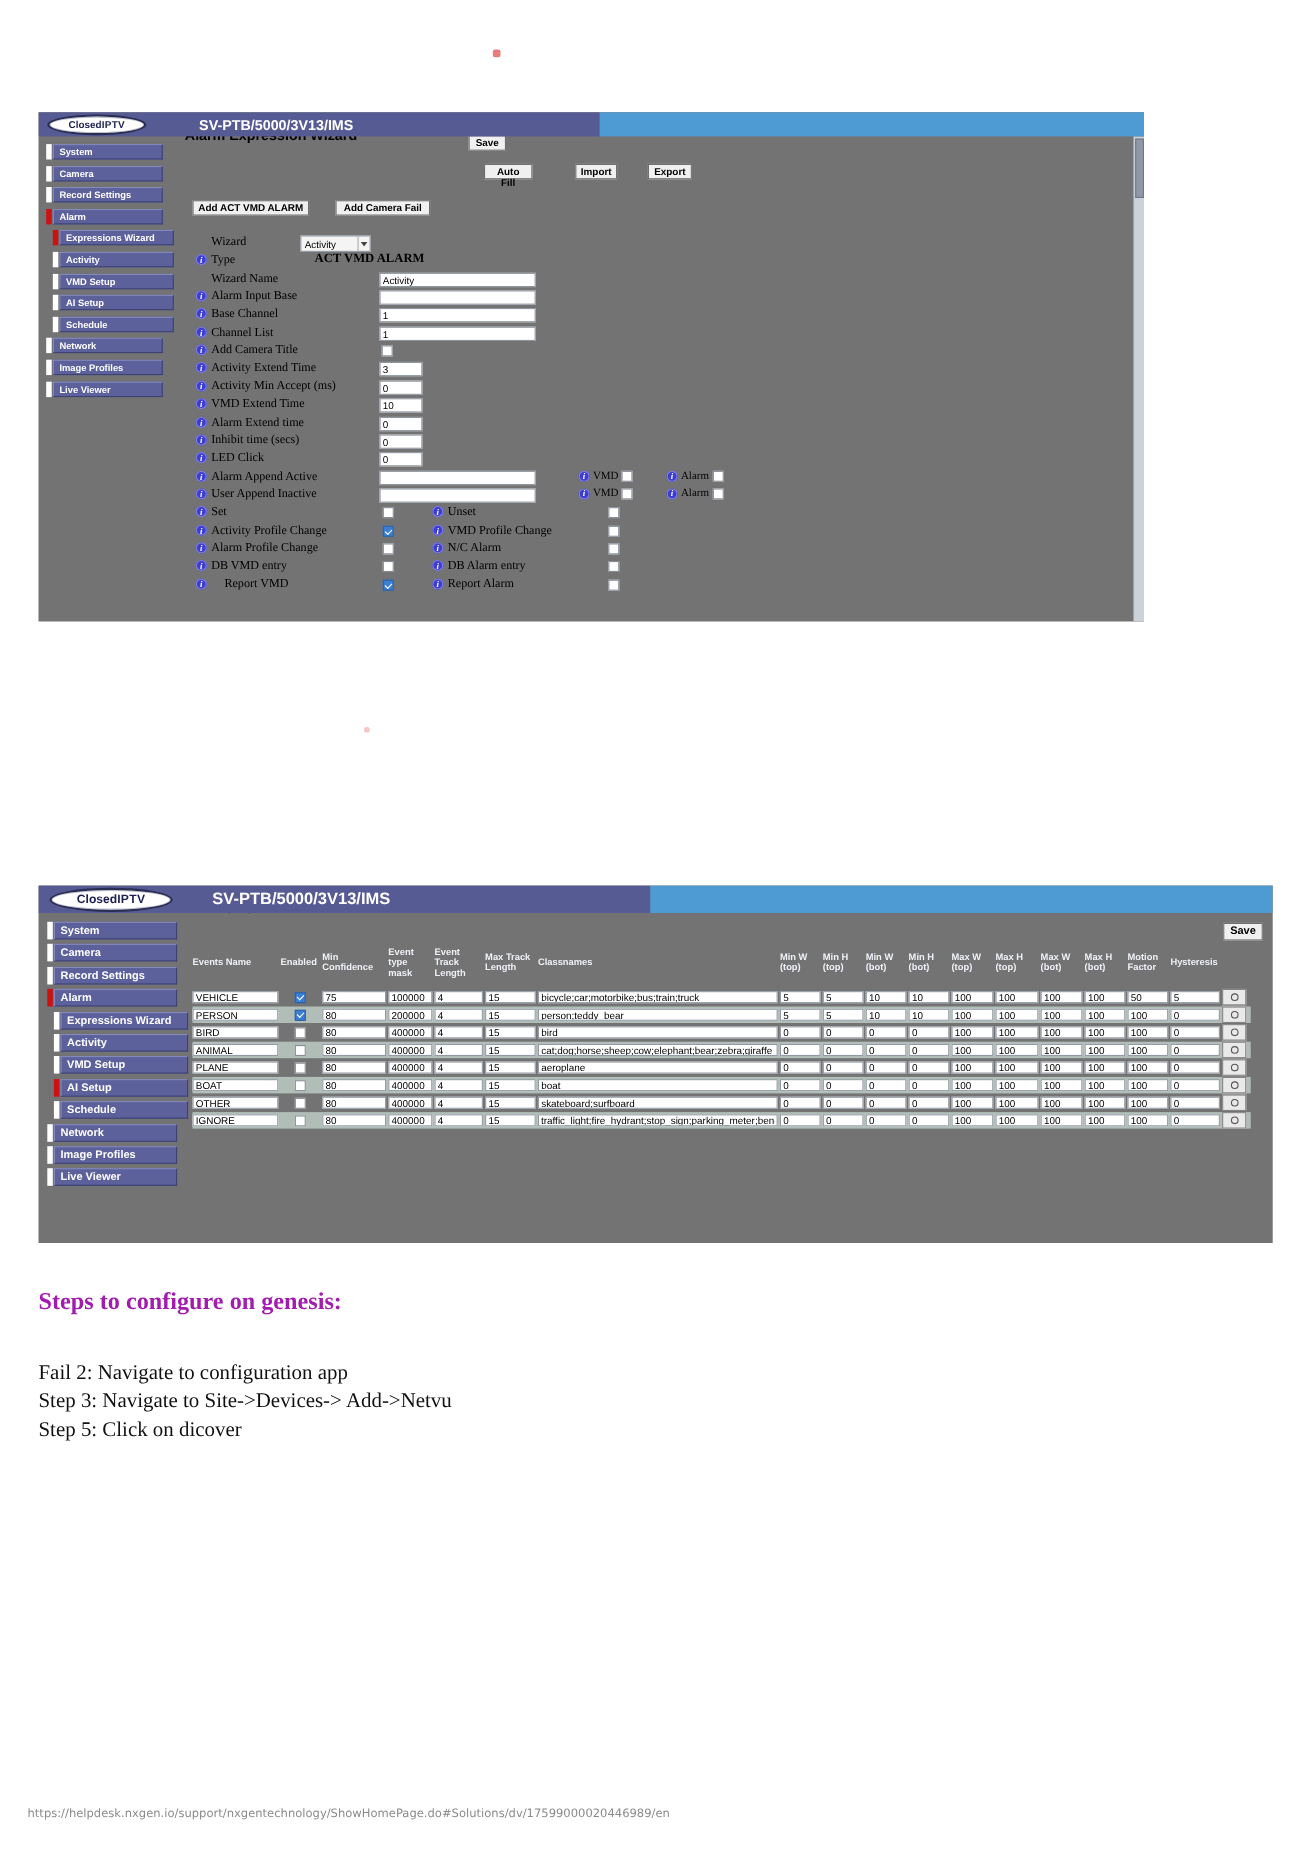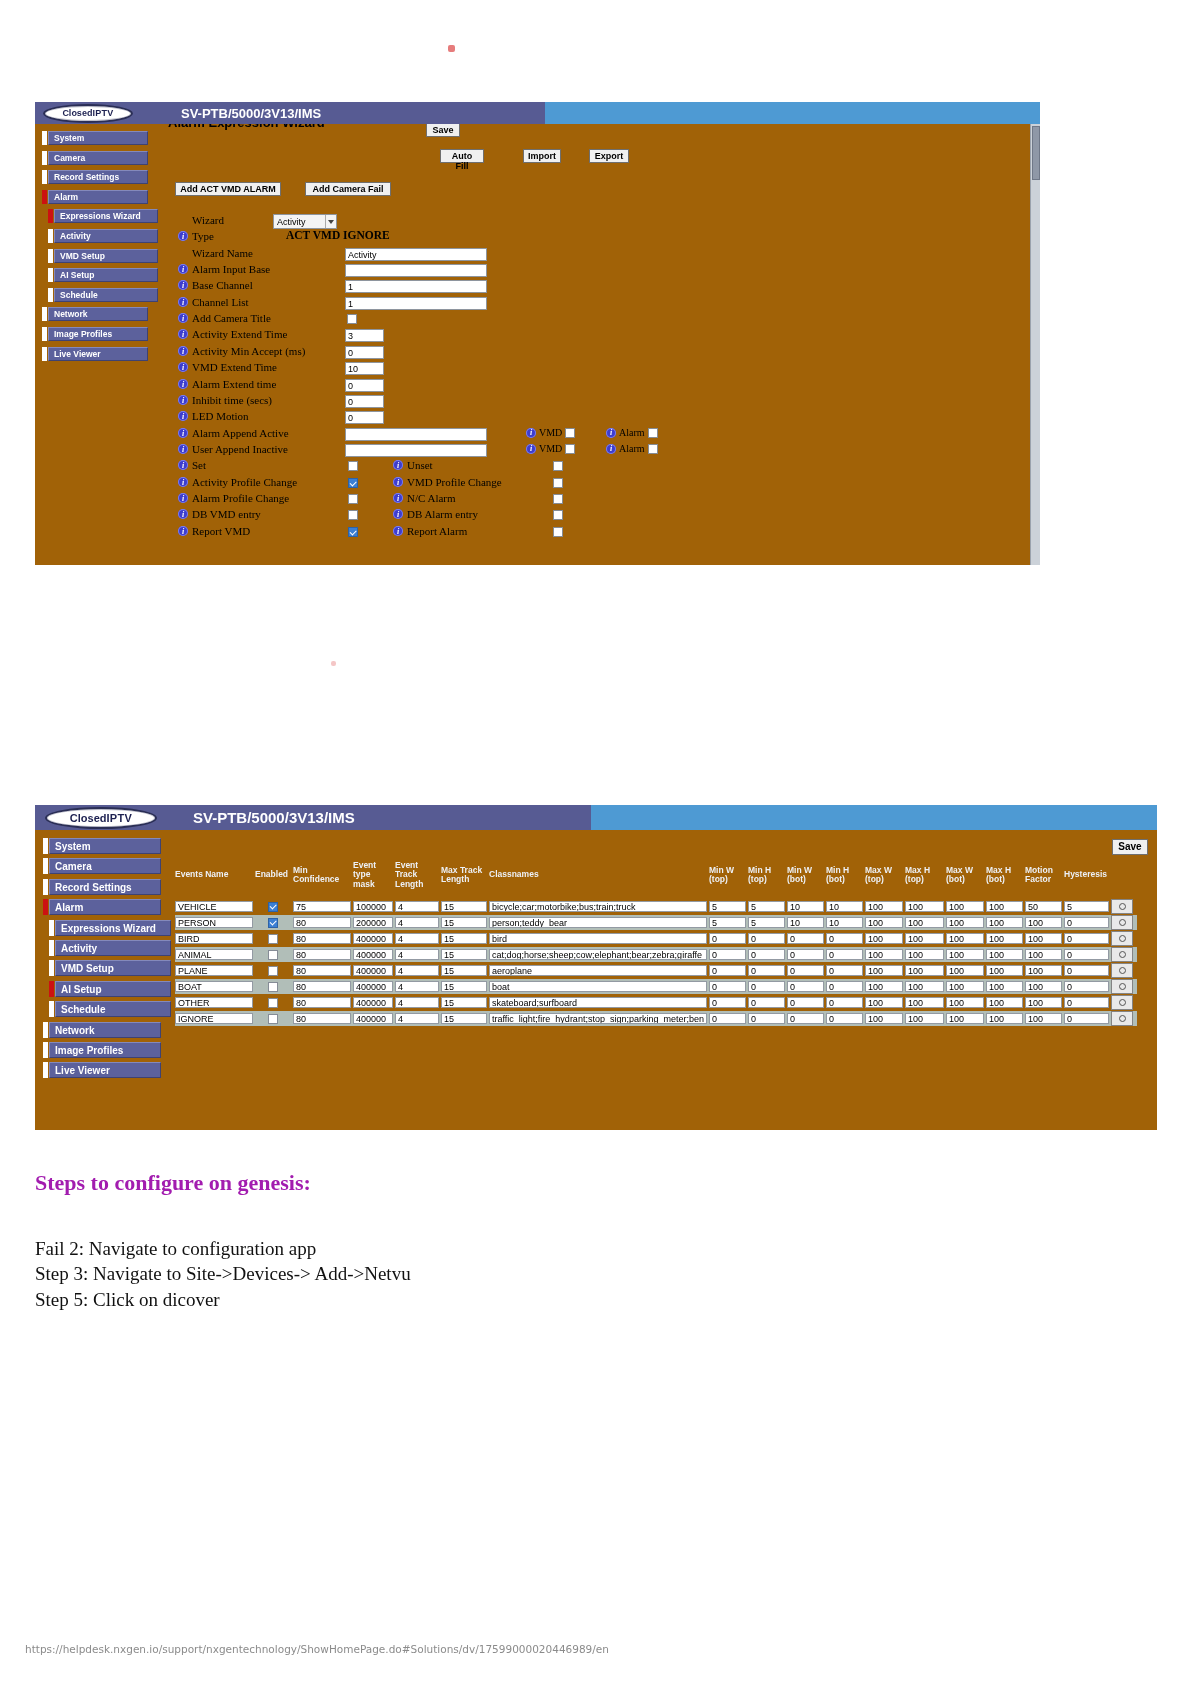--- a/index.html
+++ b/index.html
@@ -2,21 +2,21 @@
 <html><head>
 <meta charset="utf-8">
 <style>
   html,body{margin:0;padding:0;}
   body{width:1192px;height:1684px;background:#fff;position:relative;
        font-family:"Liberation Sans",sans-serif;overflow:hidden;}
 
   .red-dot{position:absolute;background:#e05b5b;border-radius:2px;}
 
   
-  .shot{position:absolute;background:#a16207;overflow:hidden;}
+  .shot{position:absolute;background:#737373;overflow:hidden;}
   #shot1{left:35px;top:102px;width:1005px;height:463px;}
   #shot2{left:35px;top:805px;width:1122px;height:325px;}
 
   .titlebar{position:absolute;left:0;top:0;background:#575b93;display:flex;align-items:center;z-index:2;}
   #shot1 .titlebar{width:510px;height:22px;}
   #shot2 .titlebar{width:556px;height:25px;}
   .titlebar-ext{position:absolute;top:0;right:0;background:#4e9ad3;z-index:1;}
   #shot1 .titlebar-ext{width:495px;height:22px;}
   #shot2 .titlebar-ext{width:566px;height:25px;}
 
@@ -181,21 +181,21 @@
       <div class="frow" style="top: 0px;">
         <span class="fl" style="position: absolute; left: 14px;">Wizard</span>
         <div class="selbox">
           <span class="sel-txt">Activity</span>
           <span class="sel-arrow"></span>
         </div>
       </div>
       <div class="frow" style="top: 16px;">
         <span class="info-icon" style="position: absolute; left: 0px; top: 1px;">i</span>
         <span class="fl" style="position: absolute; left: 14px;">Type</span>
-        <span class="fval" style="position: absolute; left: 108px;">ACT VMD IGNORE</span>
+        <span class="fval" style="position: absolute; left: 108px;">ACT VMD ALARM</span>
       </div>
       <div class="frow" style="top: 33px;">
         <span class="fl" style="position: absolute; left: 14px;">Wizard Name</span>
         <input class="tinput wide" type="text" value="Activity" style="">
       </div>
       <div class="frow" style="top: 49px;">
         <span class="info-icon" style="position: absolute; left: 0px; top: 1px;">i</span>
         <span class="fl" style="position: absolute; left: 14px;">Alarm Input Base</span>
         <input class="tinput wide" type="text" style="">
       </div>
@@ -234,21 +234,21 @@
         <span class="fl" style="position: absolute; left: 14px;">Alarm Extend time</span>
         <input class="tinput small" type="text" value="0" style="">
       </div>
       <div class="frow" style="top: 180px;">
         <span class="info-icon" style="position: absolute; left: 0px; top: 1px;">i</span>
         <span class="fl" style="position: absolute; left: 14px;">Inhibit time (secs)</span>
         <input class="tinput small" type="text" value="0" style="">
       </div>
       <div class="frow" style="top: 196px;">
         <span class="info-icon" style="position: absolute; left: 0px; top: 1px;">i</span>
-        <span class="fl" style="position: absolute; left: 14px;">LED Motion</span>
+        <span class="fl" style="position: absolute; left: 14px;">LED Click</span>
         <input class="tinput small" type="text" value="0" style="">
       </div>
       <div class="frow" style="top: 213px;">
         <span class="info-icon" style="position: absolute; left: 0px; top: 1px;">i</span>
         <span class="fl" style="position: absolute; left: 14px;">Alarm Append Active</span>
         <input class="tinput wide" type="text" style="">
         <span class="cluster" style="left: 348px;">
           <span class="info-icon">i</span>
           <span class="cl-label">VMD</span>
           <span class="cb"></span>
@@ -301,21 +301,21 @@
       <div class="frow" style="top: 294px;">
         <span class="info-icon" style="position: absolute; left: 0px; top: 1px;">i</span>
         <span class="fl" style="position: absolute; left: 14px;">DB VMD entry</span>
         <span class="cb" style="position: absolute; left: 170px; top: 2px;"></span>
         <span class="info-icon" style="position: absolute; left: 215px; top: 1px;">i</span>
         <span class="fl" style="position: absolute; left: 229px;">DB Alarm entry</span>
         <span class="cb" style="position: absolute; left: 375px; top: 2px;"></span>
       </div>
       <div class="frow" style="top: 311px;">
         <span class="info-icon" style="position: absolute; left: 0px; top: 1px;">i</span>
-        <span class="fl" style="position: absolute; left: 14px; font-family: Liberation Serif, serif;">Report VMD</span>
+        <span class="fl" style="position: absolute; left: 26px; font-family: Liberation Serif, serif;">Report VMD</span>
         <span class="cb checked" style="position: absolute; left: 170px; top: 2px;"></span>
         <span class="info-icon" style="position: absolute; left: 215px; top: 1px;">i</span>
         <span class="fl" style="position: absolute; left: 229px;">Report Alarm</span>
         <span class="cb" style="position: absolute; left: 375px; top: 2px;"></span>
       </div>
     </div>
 
   <div class="scrollbar">
     <div class="scroll-thumb"></div>
   </div>

